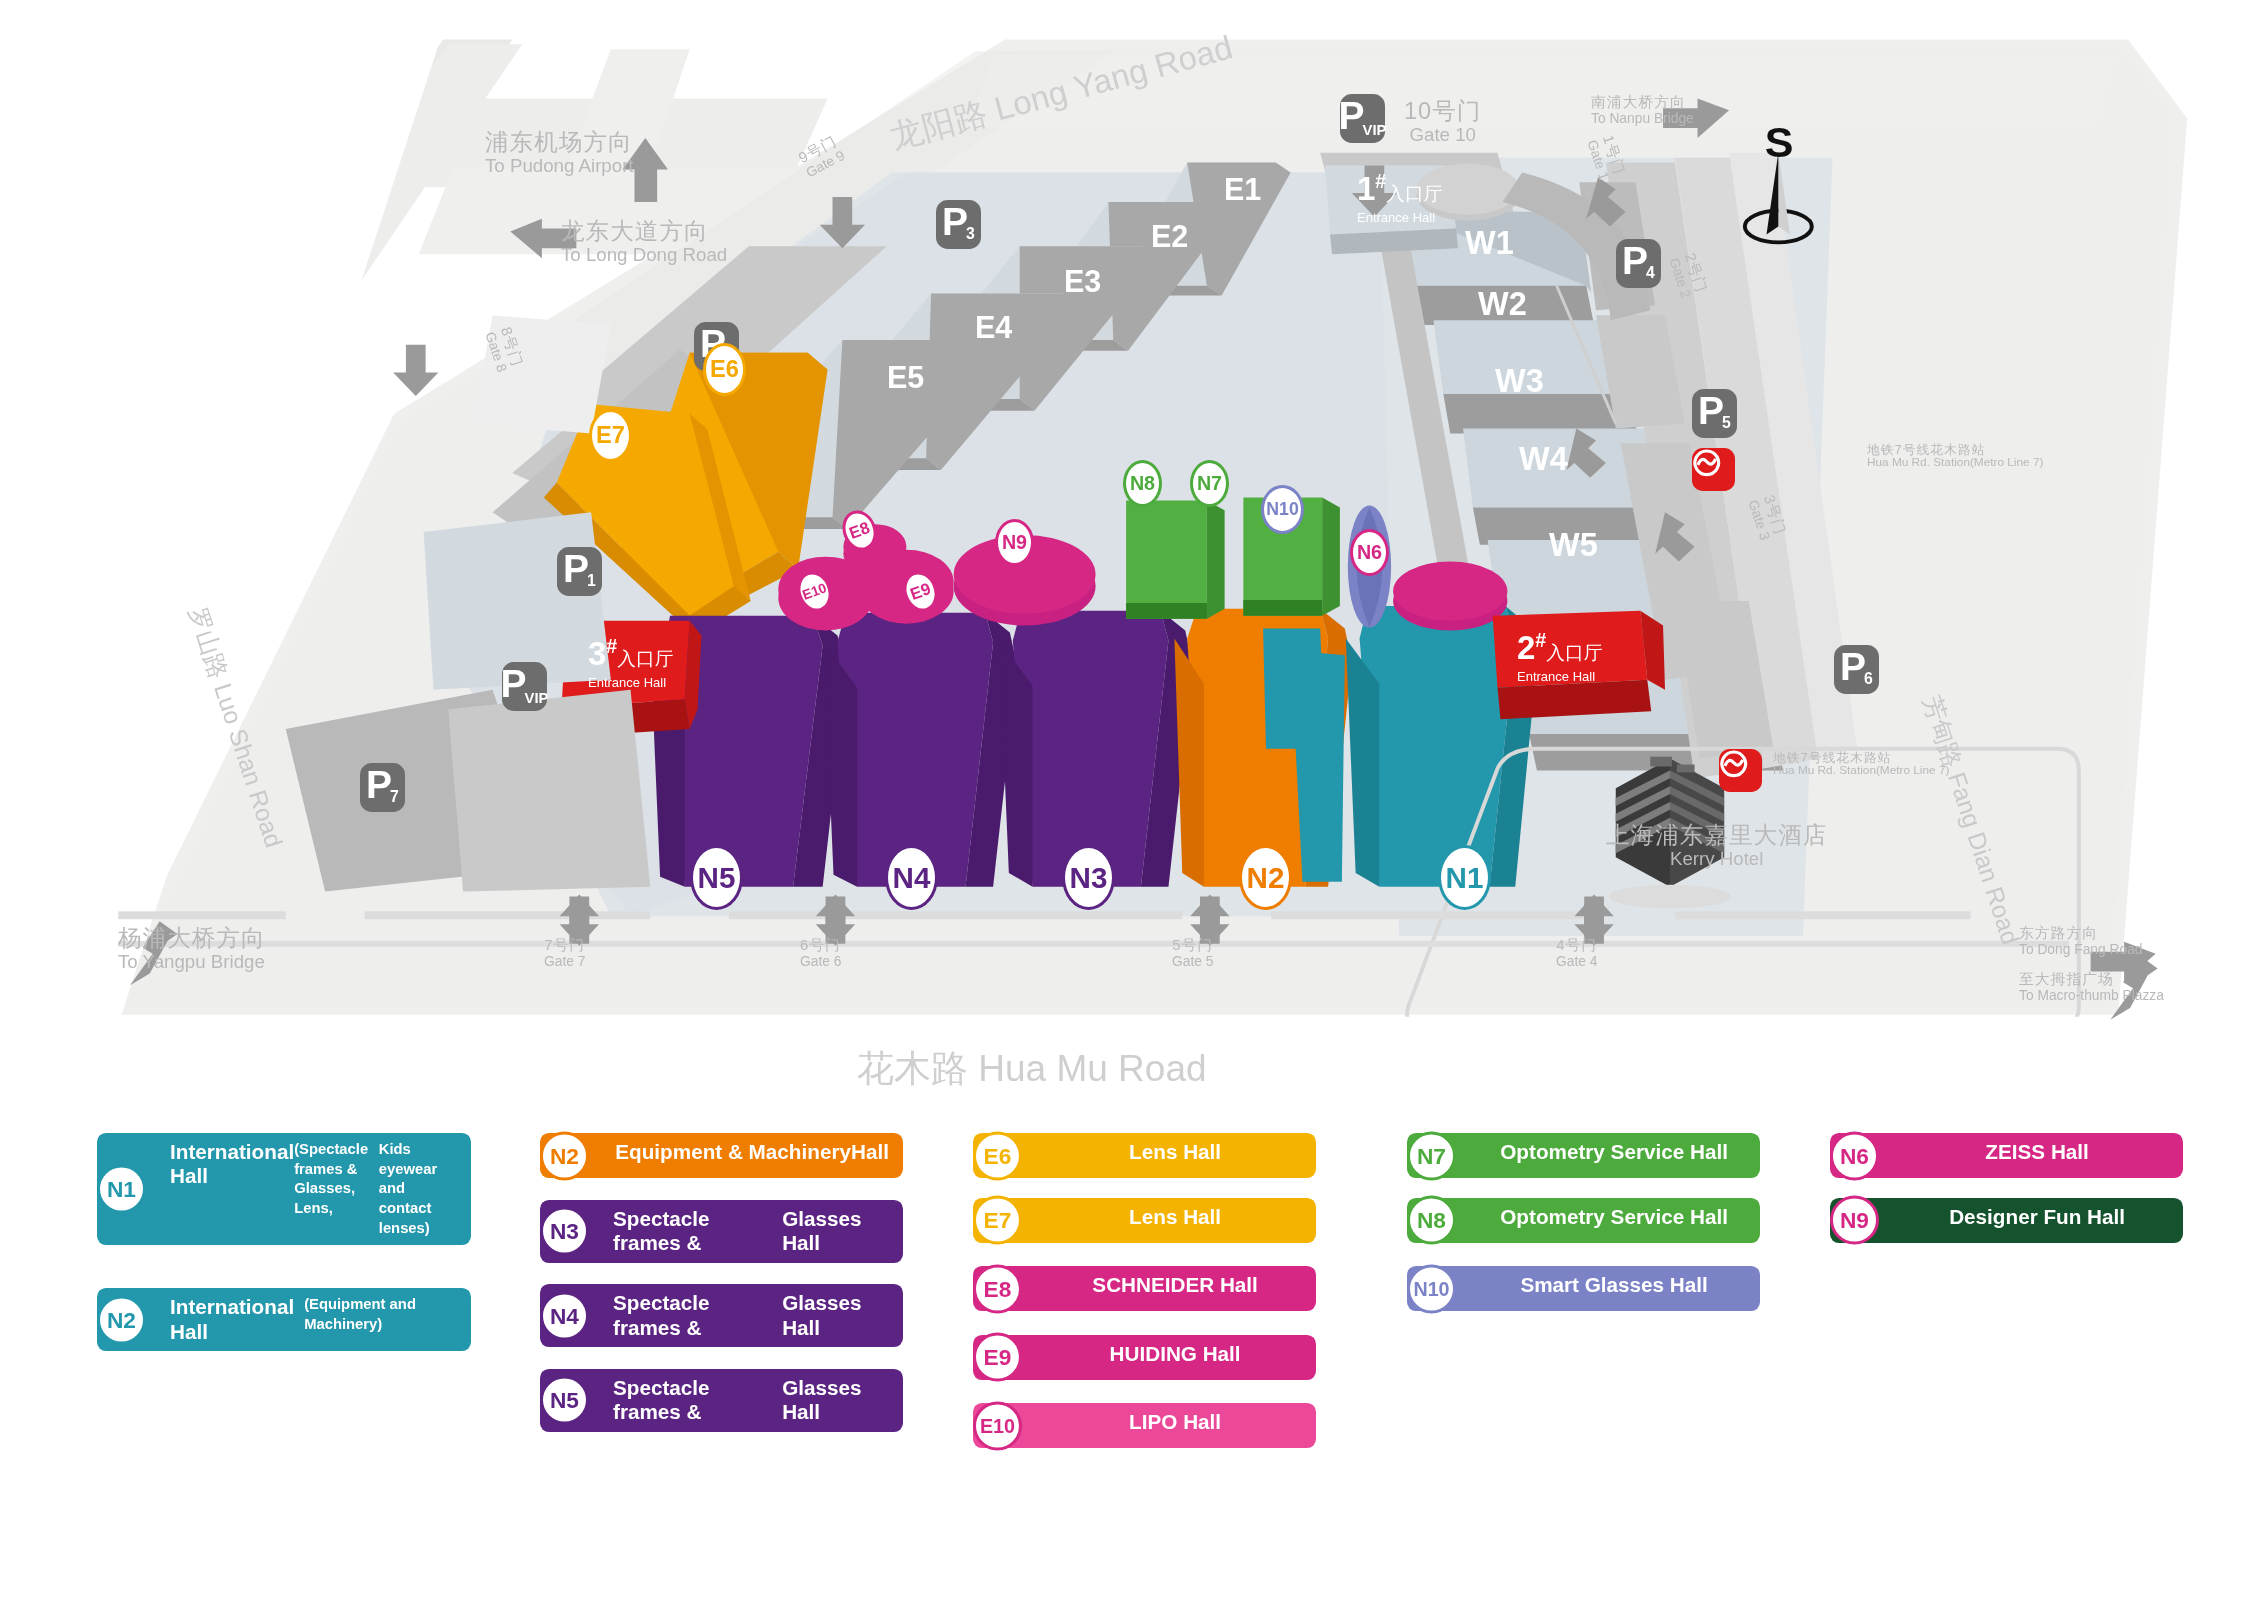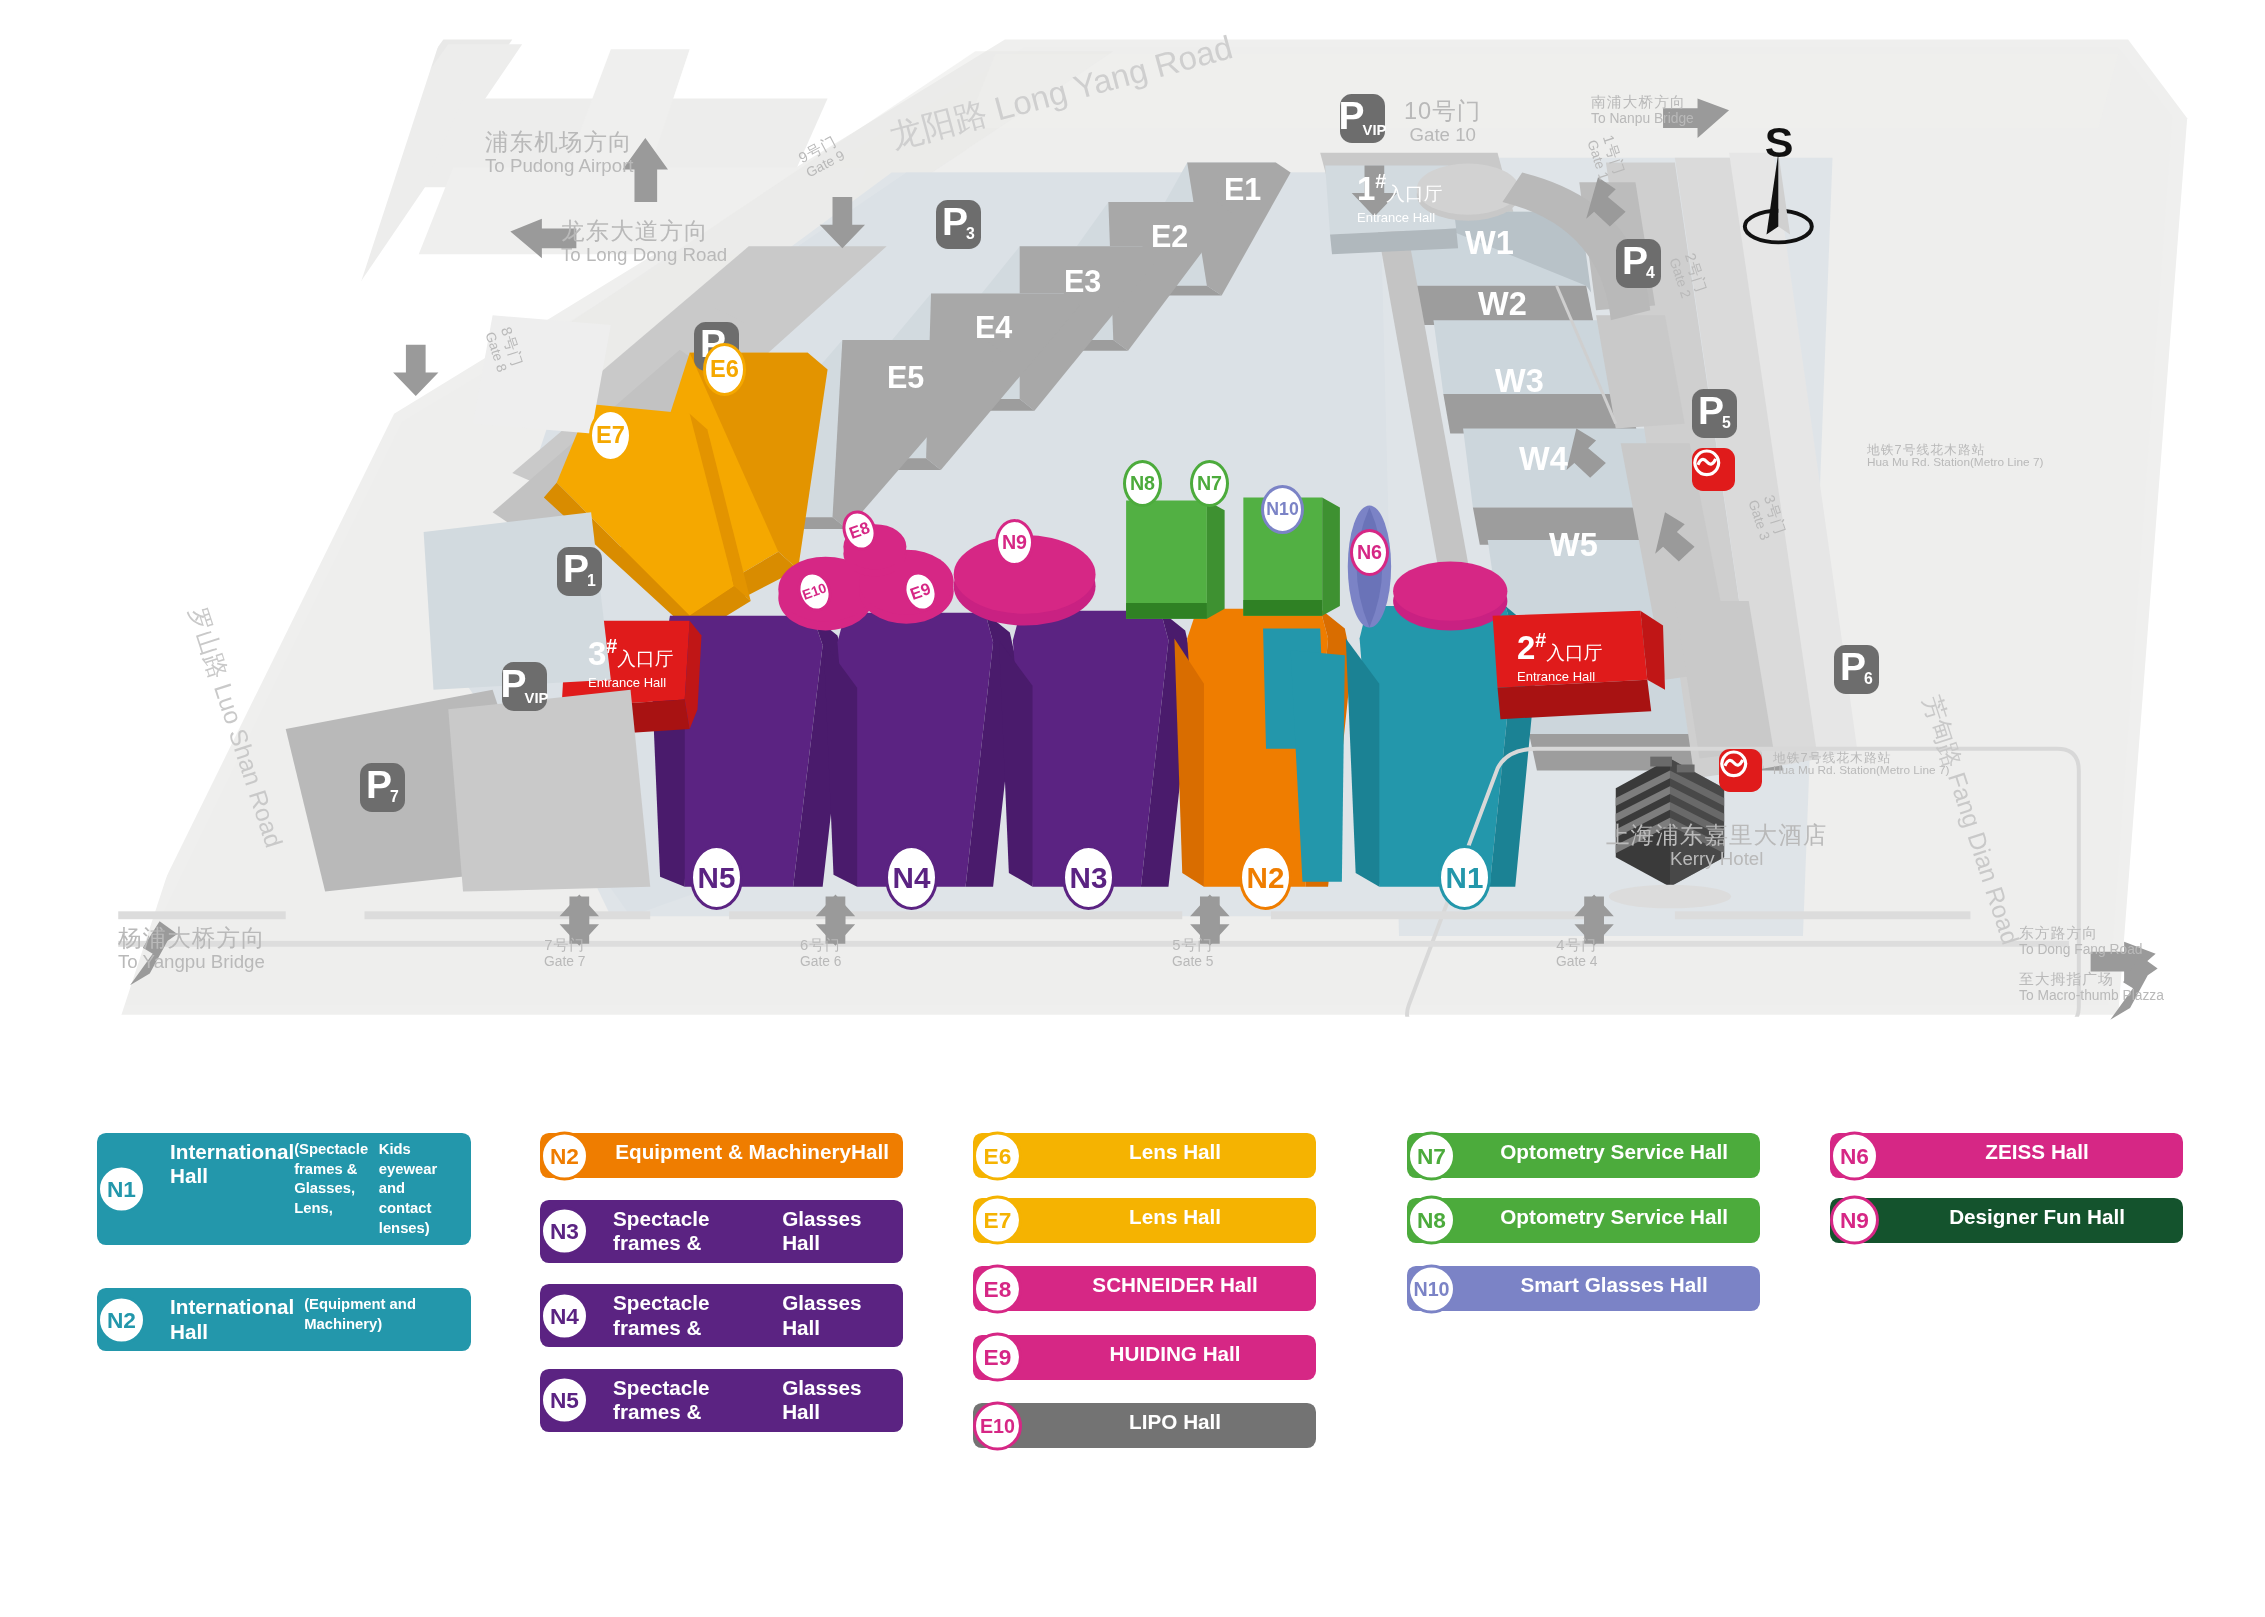--- a/index.html
+++ b/index.html
@@ -322,20 +322,23 @@
         <rect x="62" y="16" width="18" height="8" fill="#6a6a6a"></rect>
         <ellipse cx="55" cy="150" rx="62" ry="12" fill="#dcdcdc"></ellipse>
       </g>
 
       <line x1="1580" y1="290" x2="1640" y2="430" stroke="#cfcfcf" stroke-width="3"></line>
     </svg>
 
     <div class="roadbig" style="left:891px;top:116px;transform:rotate(-15deg);transform-origin:left center;">
       <span>龙阳路</span> <span>Long Yang Road</span>
     </div>
+    <div class="roadbig" style="left:857px;top:1044px;font-size:37px;">
+      <span>花木路</span> <span>Hua Mu Road</span>
+    </div>
     <div class="roadmid" style="left:197px;top:591px;transform:rotate(72deg);transform-origin:left center;color:#c9c9c9;">
       <span>罗山路</span> <span>Luo Shan Road</span>
     </div>
     <div class="roadmid" style="left:1931px;top:680px;transform:rotate(72deg);transform-origin:left center;color:#c9c9c9;">
       <span>芳甸路</span> <span>Fang Dian Road</span>
     </div>
 
     <div class="mlabel" style="left:485px;top:130px;">
       <span class="cn">浦东机场方向</span>
       <span class="en">To Pudong Airport</span>
@@ -584,21 +587,21 @@
         </div>
         <div class="lcirc" style="border-color:#d62785;color:#d62785;">E8</div>
       </div>
       <div class="litem" style="margin-top:23.6px;">
         <div class="lbar" style="background:#d62785;">
           <div class="t1">HUIDING Hall</div>
         </div>
         <div class="lcirc" style="border-color:#d62785;color:#d62785;">E9</div>
       </div>
       <div class="litem" style="margin-top:23.6px;">
-        <div class="lbar" style="background:#737373;">
+        <div class="lbar" style="background:#ec4899;">
           <div class="t1">LIPO Hall</div>
         </div>
         <div class="lcirc wide" style="border-color:#d62785;color:#d62785;">E10</div>
       </div>
     </div>
 
     <div class="lcol" style="left:1407px;width:353px;">
       <div class="litem">
         <div class="lbar" style="background:#4cab3c;">
           <div class="t1">Optometry Service Hall</div>

